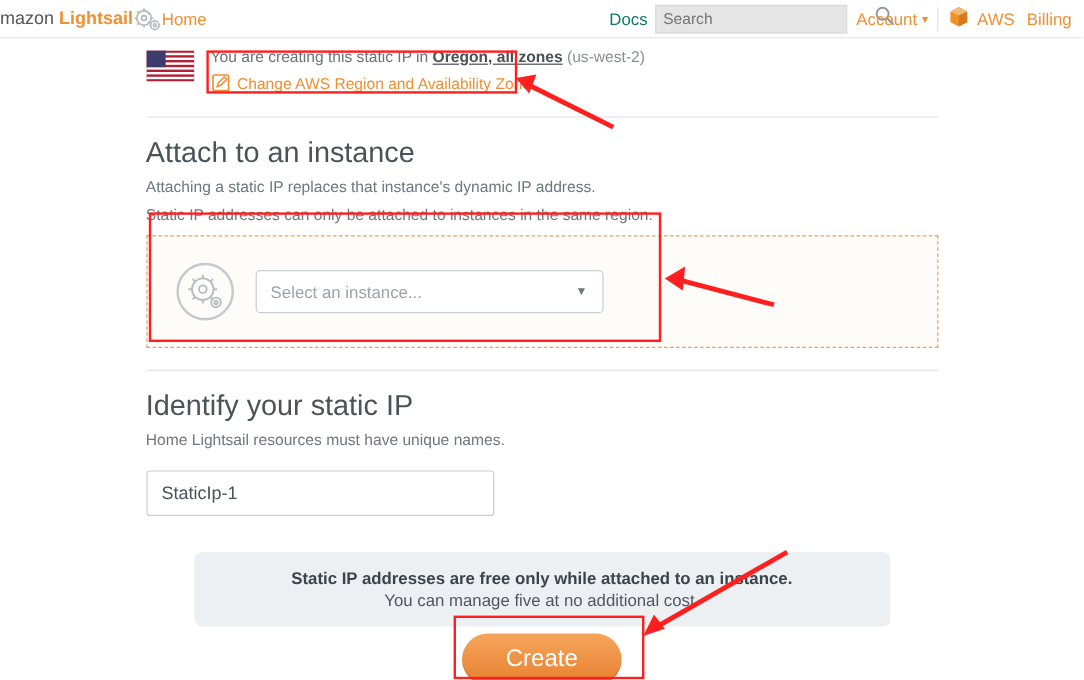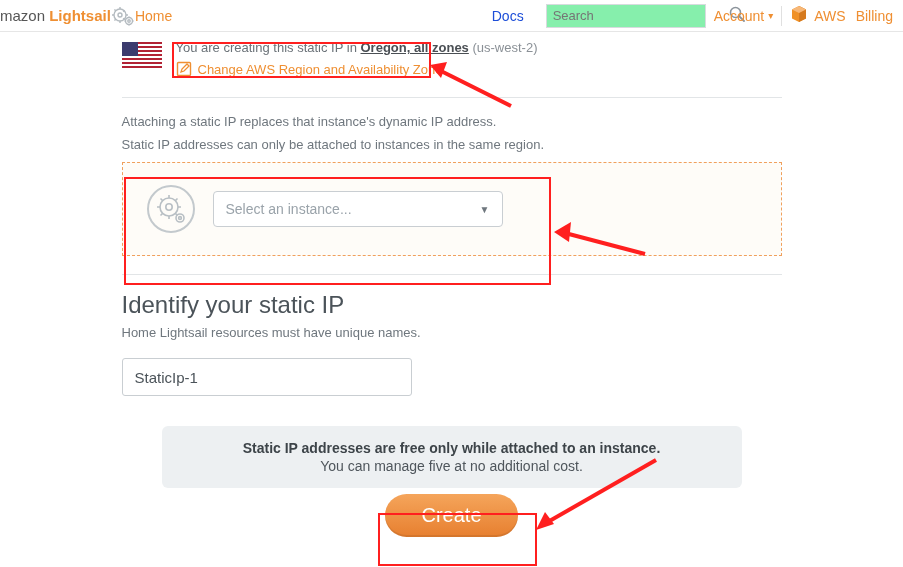--- a/index.html
+++ b/index.html
@@ -20,29 +20,29 @@
     align-items: center;
     border-bottom: 1px solid #e6e6e6;
     padding: 0 10px 0 0;
   }
   .brand { color: #565656; font-weight: 400; font-size: 15px; }
   .brand .ls { color: #ef8f32; font-weight: 700; }
   .gear-top { color: #9aa3aa; }
   .gear-top svg { display:block; }
   .home-link { color: #ef8f32; font-size: 14px; }
   .spacer { flex: 1; }
-  .docs-link { color: #1d4ed8; font-size: 14px; margin-right: 22px; text-align: center;}
+  .docs-link { color: #0f766e; font-size: 14px; margin-right: 6px; text-align: center;}
   .searchbox {
     display: flex; align-items: center;
     border: 1px solid #d7dbde;
     height: 24px; width: 160px;
     padding: 0 6px;
     color: #9aa3aa;
     font-size: 13px;
-    background: #86efac;
+    background: #e5e5e5;
   }
   .searchbox input {
     border: none; outline: none; background: transparent; flex:1; font-size:13px; color:#535b63;
   }
   .searchbox .mag { color:#8c949b; font-size:16px; }
   .account-link { color:#ef8f32; font-size:14px; display:flex; align-items:center; gap:4px; margin: 0 8px; justify-content: flex-end;}
   .account-link .caret { font-size:10px; }
   .vbar { width:1px; height:20px; background:#e0e0e0; }
   .aws-link { color:#ef8f32; display:flex;align-items:center;gap:6px; margin-left:8px;}
   .aws-cube { color:#f09126; }
@@ -210,20 +210,21 @@
           <path d="M5 11l1-3 5-5 2 2-5 5-3 1z" stroke="#ef8f32" stroke-width="1.3" fill="none"></path>
         </svg>
         <span>Change AWS Region and Availability Zone</span>
       </div>
     </div>
   </div>
 
   <hr class="sep">
 
   
+  <h2 class="section">Attach to an instance</h2>
   <div class="section-sub">Attaching a static IP replaces that instance's dynamic IP address.</div>
   <div class="section-note">Static IP addresses can only be attached to instances in the same region.</div>
 
   <div class="attach-box">
     <div class="big-gear">
       <svg width="30" height="30" viewBox="0 0 30 30" fill="none" stroke="#b8bfc4" stroke-width="1.6">
         <circle cx="13" cy="13" r="9"></circle>
           <circle cx="13" cy="13" r="3.2"></circle>
         <path d="M13 1v3M13 22v3M1 13h3M22 13h3M4.5 4.5l2 2M19.5 19.5l2 2M4.5 21.5l2-2M19.5 6.5l2-2"></path>
         <circle cx="24" cy="24" r="4"></circle>

